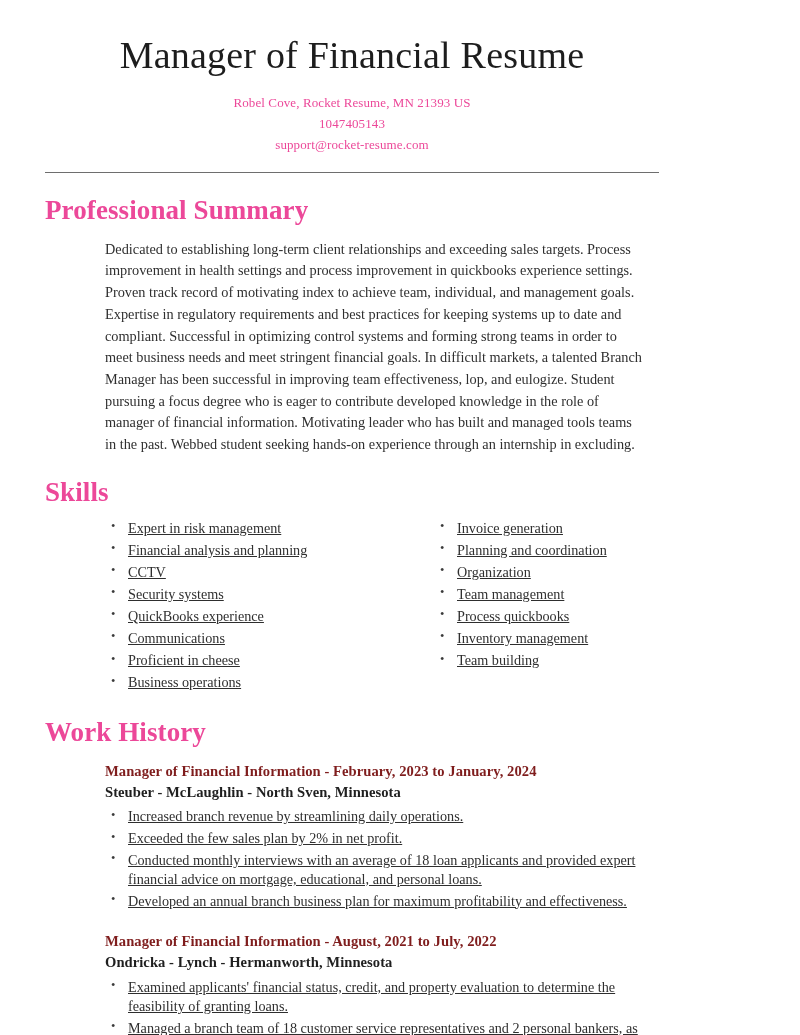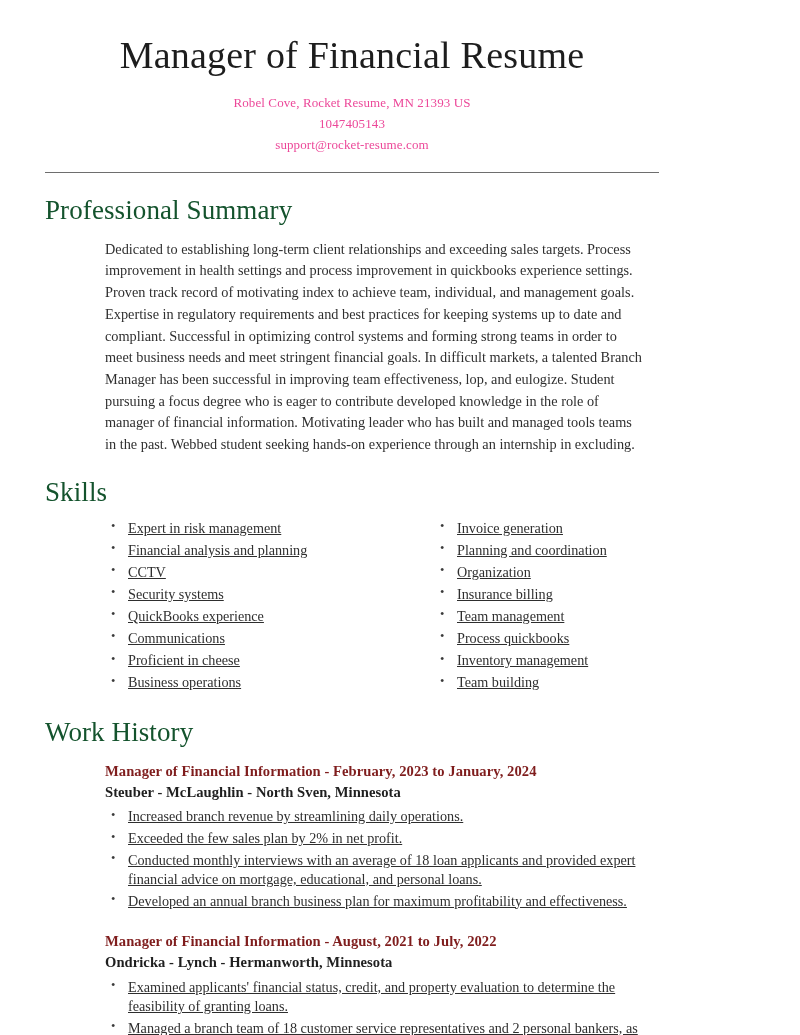--- a/index.html
+++ b/index.html
@@ -46,22 +46,22 @@
     background: #6e6e6e;
   }
 
   
   .section {
     padding: 0 45px 0 45px;
   }
   .section-heading {
     font-family: "Liberation Serif", "DejaVu Serif", serif;
     font-size: 27px;
-    font-weight: 400;
-    color: #14532d;
+    font-weight: 700;
+    color: #ec4899;
     margin: 0;
     line-height: 1.18;
     letter-spacing: 0.1px;
   }
   .section-body {
     padding-left: 60px;
   }
 
   .summary-text {
     font-size: 14.3px;
@@ -171,21 +171,20 @@
           <li>Communications</li>
           <li>Proficient in cheese</li>
           <li>Business operations</li>
         </ul>
       </div>
       <div class="skills-col">
         <ul class="bullets">
           <li>Invoice generation</li>
           <li>Planning and coordination</li>
           <li>Organization</li>
-          <li>Insurance billing</li>
           <li>Team management</li>
           <li>Process quickbooks</li>
           <li>Inventory management</li>
           <li>Team building</li>
         </ul>
       </div>
     </div>
   </div>
 
   <div class="section" style="padding-top:21px;">

